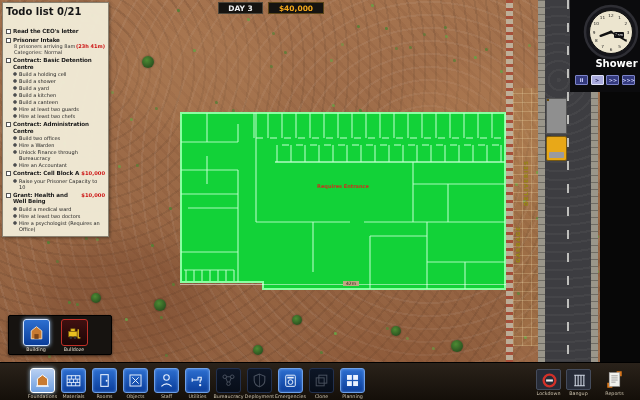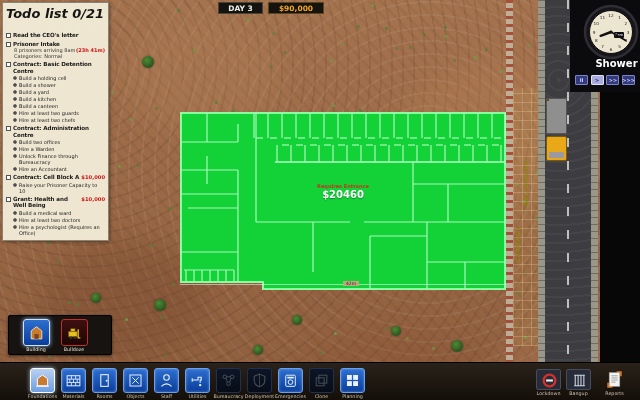--- a/index.html
+++ b/index.html
@@ -54,21 +54,21 @@
   .sel-warn{top:71px;left:0;width:100%;text-align:center;font-size:5px;font-weight:bold;}
   .sel-cost{top:77px;left:0;width:100%;text-align:center;font-size:10px;font-weight:bold;color:#fff;
     text-shadow:0 1px 1px rgba(0,0,0,.35);}
   .dim{left:180px;top:284px;width:326px;height:8px;border-top:1px solid rgba(255,255,255,.5);text-align:center;}
   .dim span{position:relative;top:-4px;background:#bfa683;color:#2f2417;font-size:4.5px;padding:0 3px;}
 
   
   #todo{left:2px;top:2px;width:107px;background:rgba(241,234,214,.97);
     border:1px solid #8a8272;box-shadow:1px 1px 3px rgba(0,0,0,.4);padding:3px 3px 4px 3px;position:absolute;}
   #todo *{position:static;}
-  .todo-title{font-size:13px;font-weight:bold;color:#151515;margin-bottom:11px;font-style:italic;}
+  .todo-title{font-size:10px;font-weight:bold;color:#151515;margin-bottom:11px;}
   .t-item{margin-top:2px;}
   .t-head{display:flex;align-items:flex-start;line-height:6.5px;}
   .t-cb{flex:none;width:5px;height:5px;border:1px solid #555;background:#fff;margin:1px 2px 0 0;}
   .t-label{font-size:5.6px;font-weight:bold;color:#1a1a1a;letter-spacing:-.1px;}
   .t-reward{margin-left:auto;font-size:5.2px;font-weight:bold;color:#cc1111;}
   .t-detail{display:flex;margin-left:8px;font-size:5px;color:#333;line-height:6px;}
   .t-note{margin-left:auto;color:#cc1111;font-weight:bold;}
   .t-sub{display:flex;align-items:flex-start;margin-left:7px;line-height:6px;margin-top:1px;}
   .t-bullet{flex:none;width:4px;height:4px;border:1px solid #666;border-radius:50%;margin:1px 2px 0 0;
     background:radial-gradient(circle,#444 0 1px,#fff 1px);}
@@ -394,21 +394,20 @@
           <line x1="4" y1="158" x2="54" y2="158" stroke="#c2ffd0" stroke-width="1.2" stroke-opacity="0.85"></line>
           <line x1="6" y1="158" x2="6" y2="169" stroke="#c2ffd0" stroke-width="1.2" stroke-opacity="0.85"></line>
           <line x1="14" y1="158" x2="14" y2="169" stroke="#c2ffd0" stroke-width="1.2" stroke-opacity="0.85"></line>
           <line x1="22" y1="158" x2="22" y2="169" stroke="#c2ffd0" stroke-width="1.2" stroke-opacity="0.85"></line>
           <line x1="30" y1="158" x2="30" y2="169" stroke="#c2ffd0" stroke-width="1.2" stroke-opacity="0.85"></line>
           <line x1="38" y1="158" x2="38" y2="169" stroke="#c2ffd0" stroke-width="1.2" stroke-opacity="0.85"></line>
           <line x1="46" y1="158" x2="46" y2="169" stroke="#c2ffd0" stroke-width="1.2" stroke-opacity="0.85"></line>
           <line x1="54" y1="158" x2="54" y2="169" stroke="#c2ffd0" stroke-width="1.2" stroke-opacity="0.85"></line>
         </svg>
       <div class="sel-warn" style="color: rgb(200, 50, 30);">Requires Entrance</div>
-      <div class="sel-cost">$20460</div>
     </div>
     <div class="dim">
       <span>42m</span>
     </div>
   </div>
 
   <div id="todo">
     <div class="todo-title">Todo list 0/21</div>
     <div id="todo-items">
         <div class="t-item">
@@ -516,21 +515,21 @@
             <div class="t-subtext">Hire a psychologist (Requires an Office)</div>
           </div>
         </div>
       </div>
   </div>
 
   <div id="day-box" class="tb-box">
     <span>DAY 3</span>
   </div>
   <div id="money-box" class="tb-box">
-    <span>$90,000</span>
+    <span>$40,000</span>
   </div>
 
   <div id="clockpanel">
     <svg id="clock" width="56" height="56" viewBox="0 0 56 56" style="left:13px;top:4px;">
       <circle cx="28" cy="28" r="26" fill="#15151a" stroke="#2e2e34" stroke-width="2.5"></circle>
       <circle cx="28" cy="28" r="21.5" fill="#ece5cf" stroke="#101010" stroke-width="1"></circle>
       <g id="clock-numbers" font-size="4.2" fill="#222" text-anchor="middle" font-family="DejaVu Sans,sans-serif">
           <text x="36.5" y="14.777568135664543">1</text>
           <text x="42.72243186433546" y="21">2</text>
           <text x="45" y="29.5">3</text>

